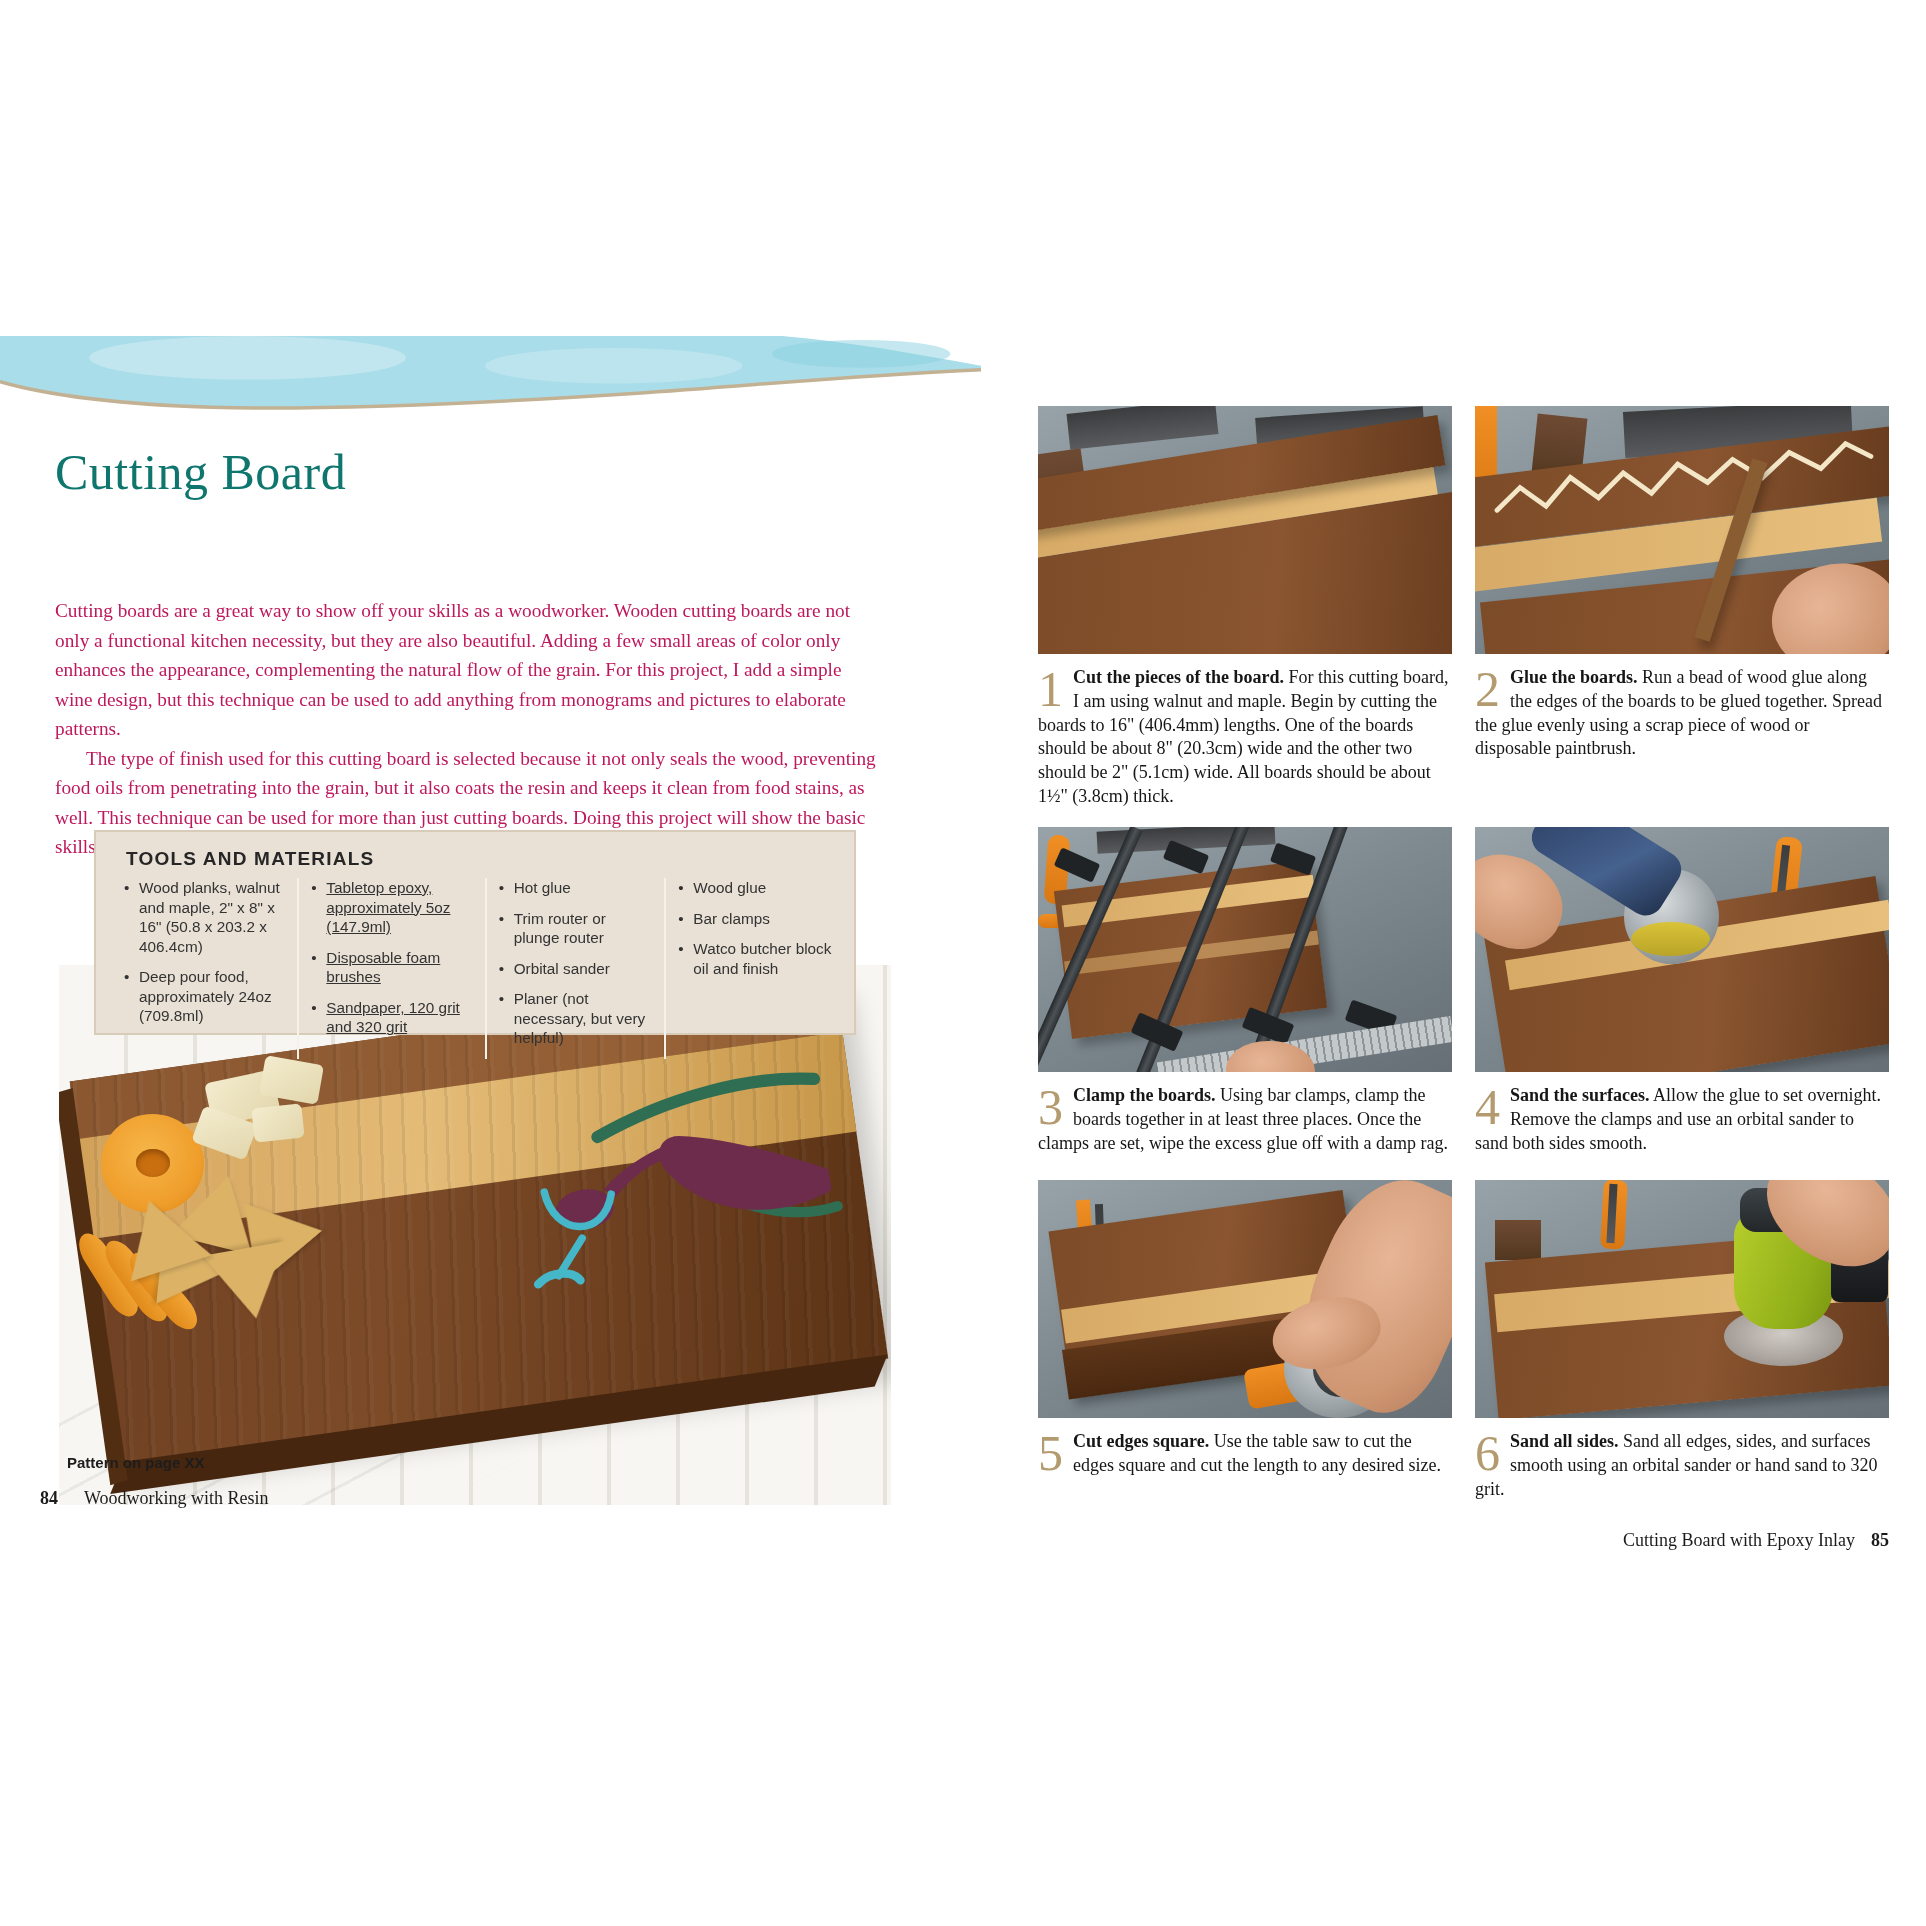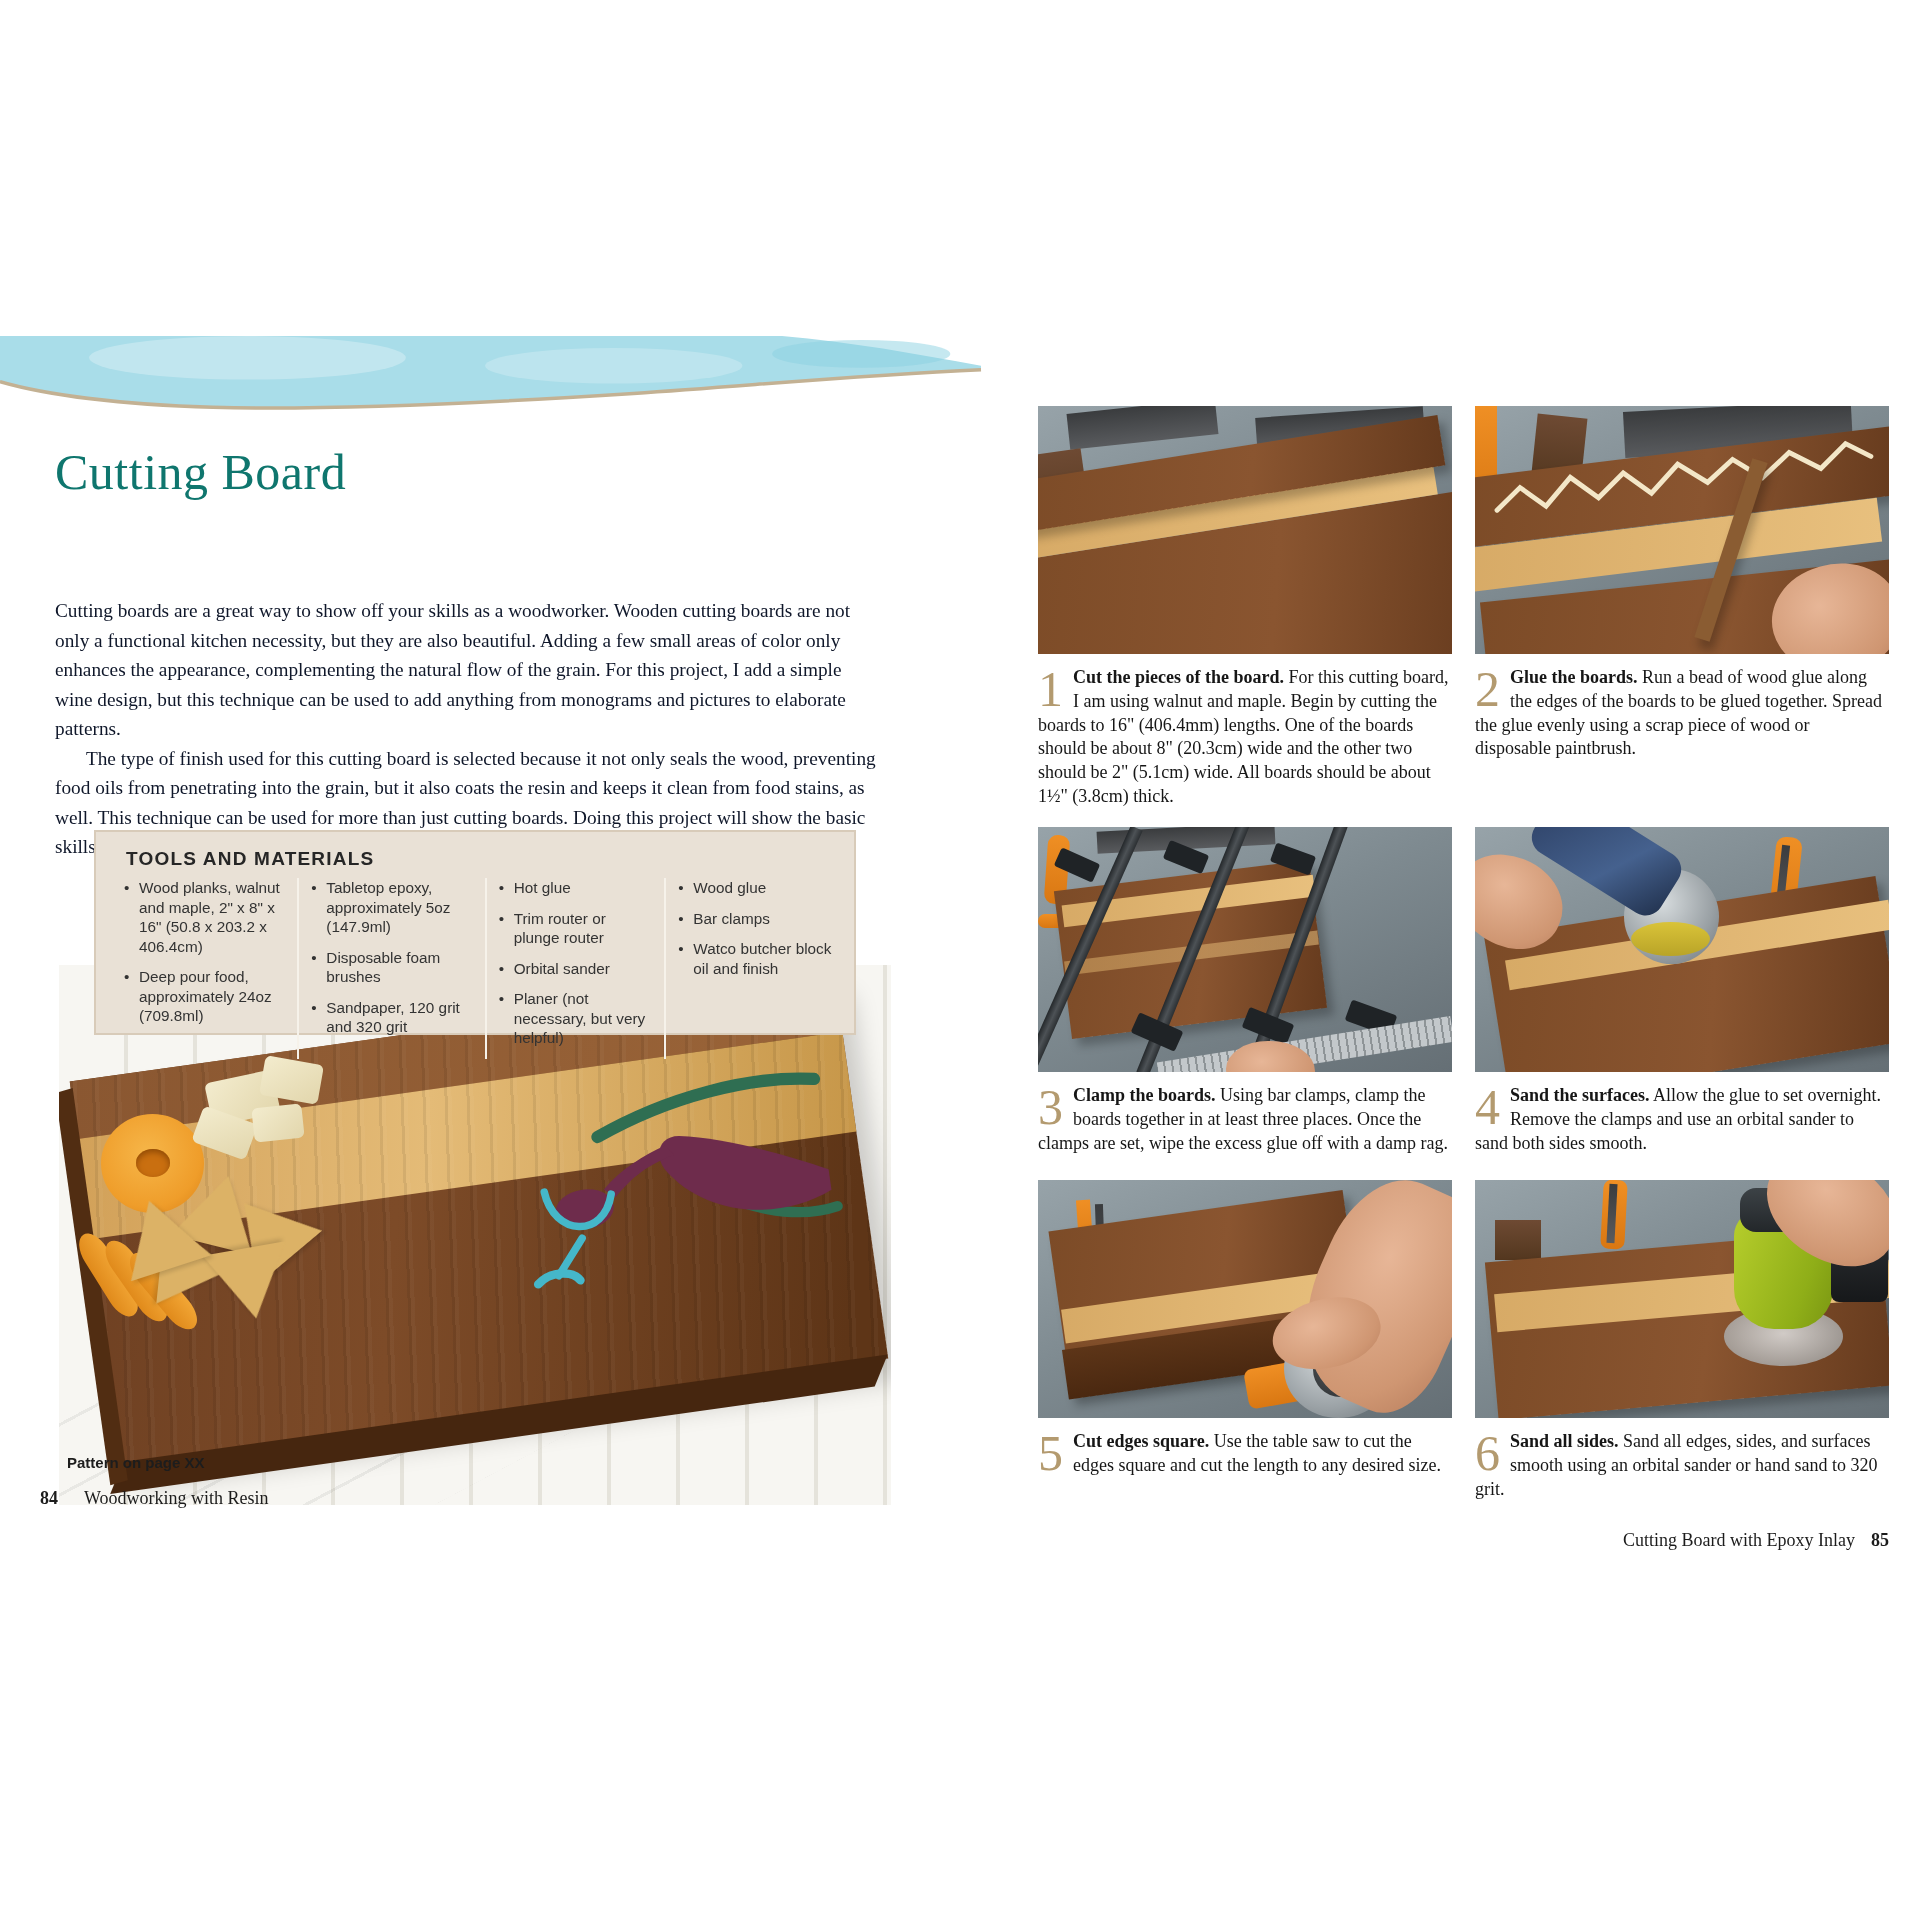--- a/index.html
+++ b/index.html
@@ -4,21 +4,21 @@
 <style>
   html,body{margin:0;padding:0;}
   body{width:1927px;height:1927px;background:#ffffff;font-family:"Liberation Serif",serif;color:#1c1c1c;}
   .page{position:relative;width:1927px;height:1927px;overflow:hidden;background:#fff;}
 
   
   .band{position:absolute;left:0;top:336px;width:982px;height:111px;}
 
   
   .title{position:absolute;left:55px;top:444px;font-size:50px;line-height:1.13;font-weight:400;color:#0f766e;letter-spacing:0.5px;}
-  .intro{position:absolute;left:55px;top:596px;width:826px;font-size:19.3px;line-height:1.53;color:#0f172a;}
+  .intro{position:absolute;left:55px;top:596px;width:826px;font-size:19.3px;line-height:1.53;color:#be185d;}
   .intro p{margin:0;}
   .intro p + p{text-indent:1.6em;}
 
   
   .toolsbox{position:absolute;left:94px;top:830px;width:762px;height:205px;background:#e9e1d6;border:2px solid #d8cbb9;box-sizing:border-box;z-index:5;}
   .toolsbox h3{margin:16px 0 8px 30px;font-family:"Liberation Sans",sans-serif;font-size:19px;letter-spacing:1.2px;color:#262626;font-weight:bold;}
   .toolcols{display:flex;padding:0 10px 0 16px;}
   .toolcol{flex:1;padding:0 12px;font-family:"Liberation Sans",sans-serif;font-size:15.3px;line-height:1.28;color:#333;}
   .toolcol + .toolcol{border-left:2px solid #f6f2ea;}
   .toolcol ul{margin:0;padding:0;list-style:none;}
@@ -139,21 +139,21 @@
 
   <div class="toolsbox">
     <h3>TOOLS AND MATERIALS</h3>
     <div class="toolcols">
       <div class="toolcol" style="flex:1.05;">
         <ul>
           <li>Wood planks, walnut and maple, 2" x 8" x 16" (50.8 x 203.2 x 406.4cm)</li>
           <li>Deep pour food, approximately 24oz (709.8ml)</li>
         </ul>
       </div>
-      <div class="toolcol" style="flex:1.05;">
+      <div class="toolcol" style="flex:1.05;text-decoration:underline;">
         <ul>
           <li>Tabletop epoxy, approximately 5oz (147.9ml)</li>
           <li>Disposable foam brushes</li>
           <li>Sandpaper, 120 grit and 320 grit</li>
         </ul>
       </div>
       <div class="toolcol">
         <ul>
           <li>Hot glue</li>
           <li>Trim router or plunge router</li>

